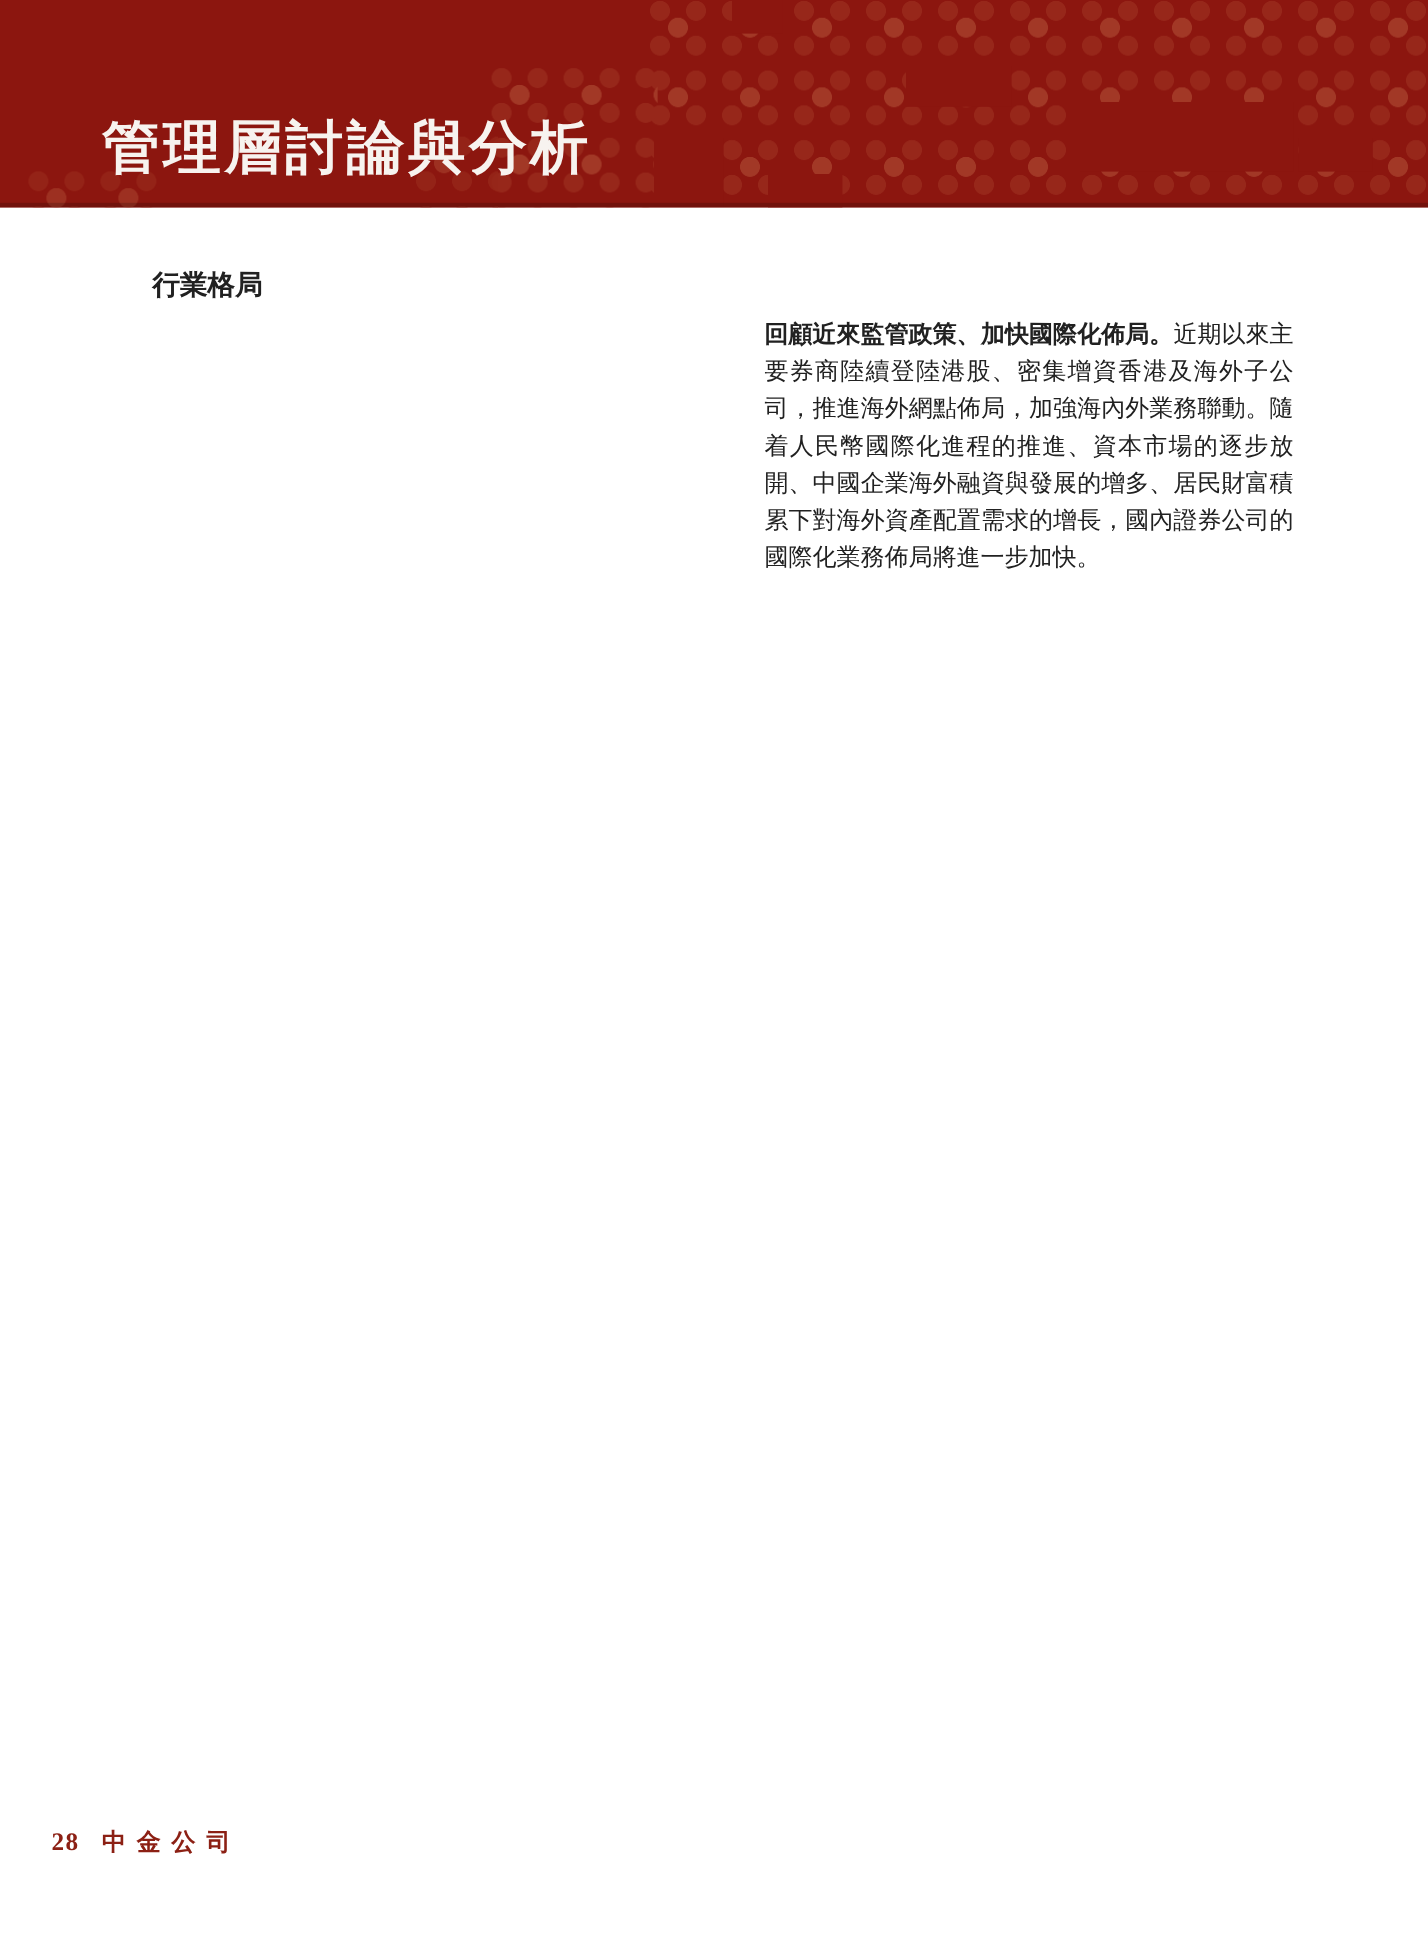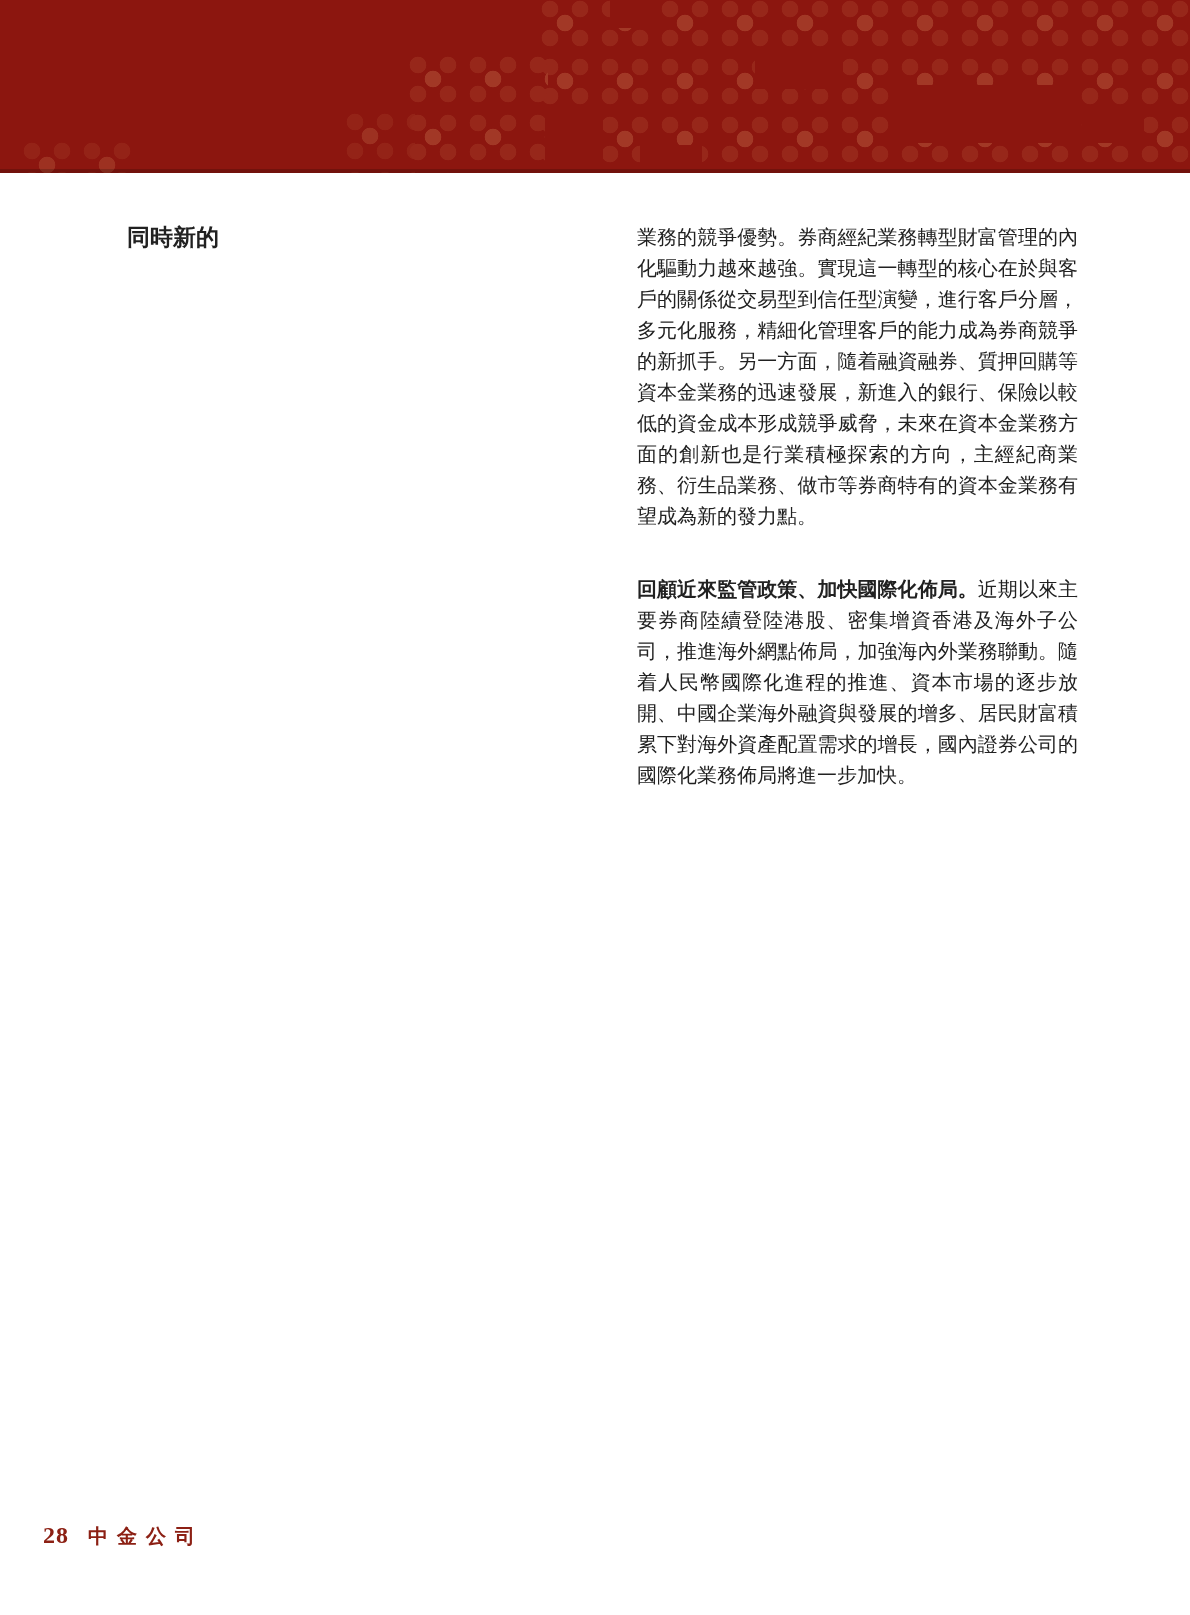--- a/index.html
+++ b/index.html
@@ -96,47 +96,47 @@
 
   
   .footer{
     position:absolute;
     left:43px;top:1522px;
     display:flex;
     align-items:baseline;
     color:var(--footer-text);
     font-weight:700;
   }
-  .page-number{font-size:24px;letter-spacing:1px;}
+  .page-number{font-size:21px;letter-spacing:1px;}
   .company-name{font-size:20px;letter-spacing:9px;margin-left:19px;}
 </style>
 </head>
 <body>
 
 <div class="page">
 
   <header class="banner">
     <div class="dots d1"></div>
     <div class="dots d2"></div>
     <div class="dots d3"></div>
     <div class="dots d4"></div>
     <div class="gap g1"></div>
     <div class="gap g2"></div>
     <div class="gap g3"></div>
     <div class="gap g4"></div>
     <div class="gap g5"></div>
     <div class="gap g6"></div>
+    <h1 class="banner-title">管理層討論與分析</h1>
   </header>
 
   <main class="content">
     <div class="col col-left">
-      <h2 class="section-heading">同時新的</h2>
+      <h2 class="section-heading">行業格局</h2>
     </div>
     <div class="col col-right">
-      <p class="para"><span>業務的競爭優勢。券商經紀業務轉型財富管理的內化驅動力越來越強。實現這一轉型的核心在於與客戶的關係從交易型到信任型演變，進行客戶分層，多元化服務，精細化管理客戶的能力成為券商競爭的新抓手。另一方面，隨着融資融券、質押回購等資本金業務的迅速發展，新進入的銀行、保險以較低的資金成本形成競爭威脅，未來在資本金業務方面的創新也是行業積極探索的方向，主經紀商業務、衍生品業務、做市等券商特有的資本金業務有望成為新的發力點。</span></p>
       <p class="para second"><span class="lead">回顧近來監管政策、加快國際化佈局。</span><span>近期以來主要券商陸續登陸港股、密集增資香港及海外子公司，推進海外網點佈局，加強海內外業務聯動。隨着人民幣國際化進程的推進、資本市場的逐步放開、中國企業海外融資與發展的增多、居民財富積累下對海外資產配置需求的增長，國內證券公司的國際化業務佈局將進一步加快。</span></p>
     </div>
   </main>
 
   <footer class="footer">
     <span class="page-number">28</span>
     <span class="company-name">中金公司</span>
   </footer>
 
 </div>

